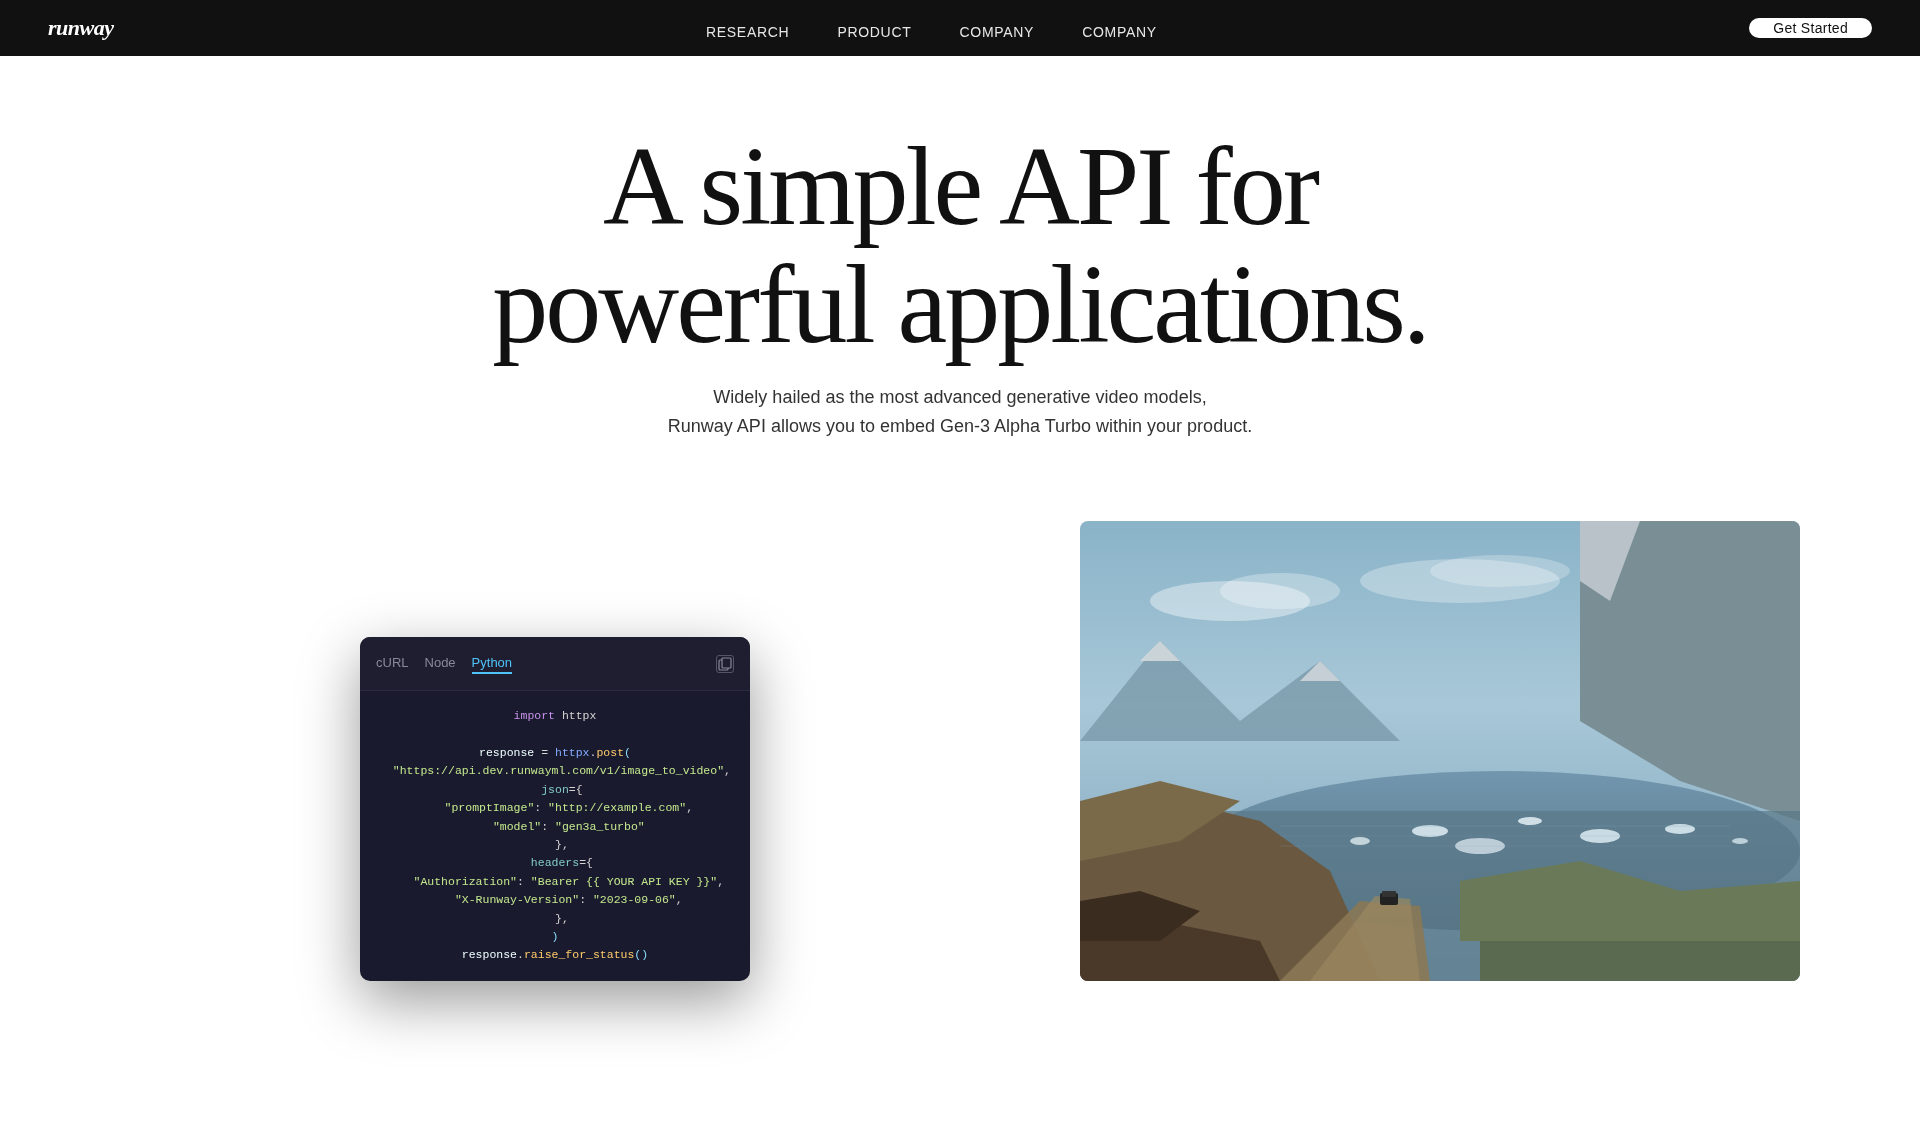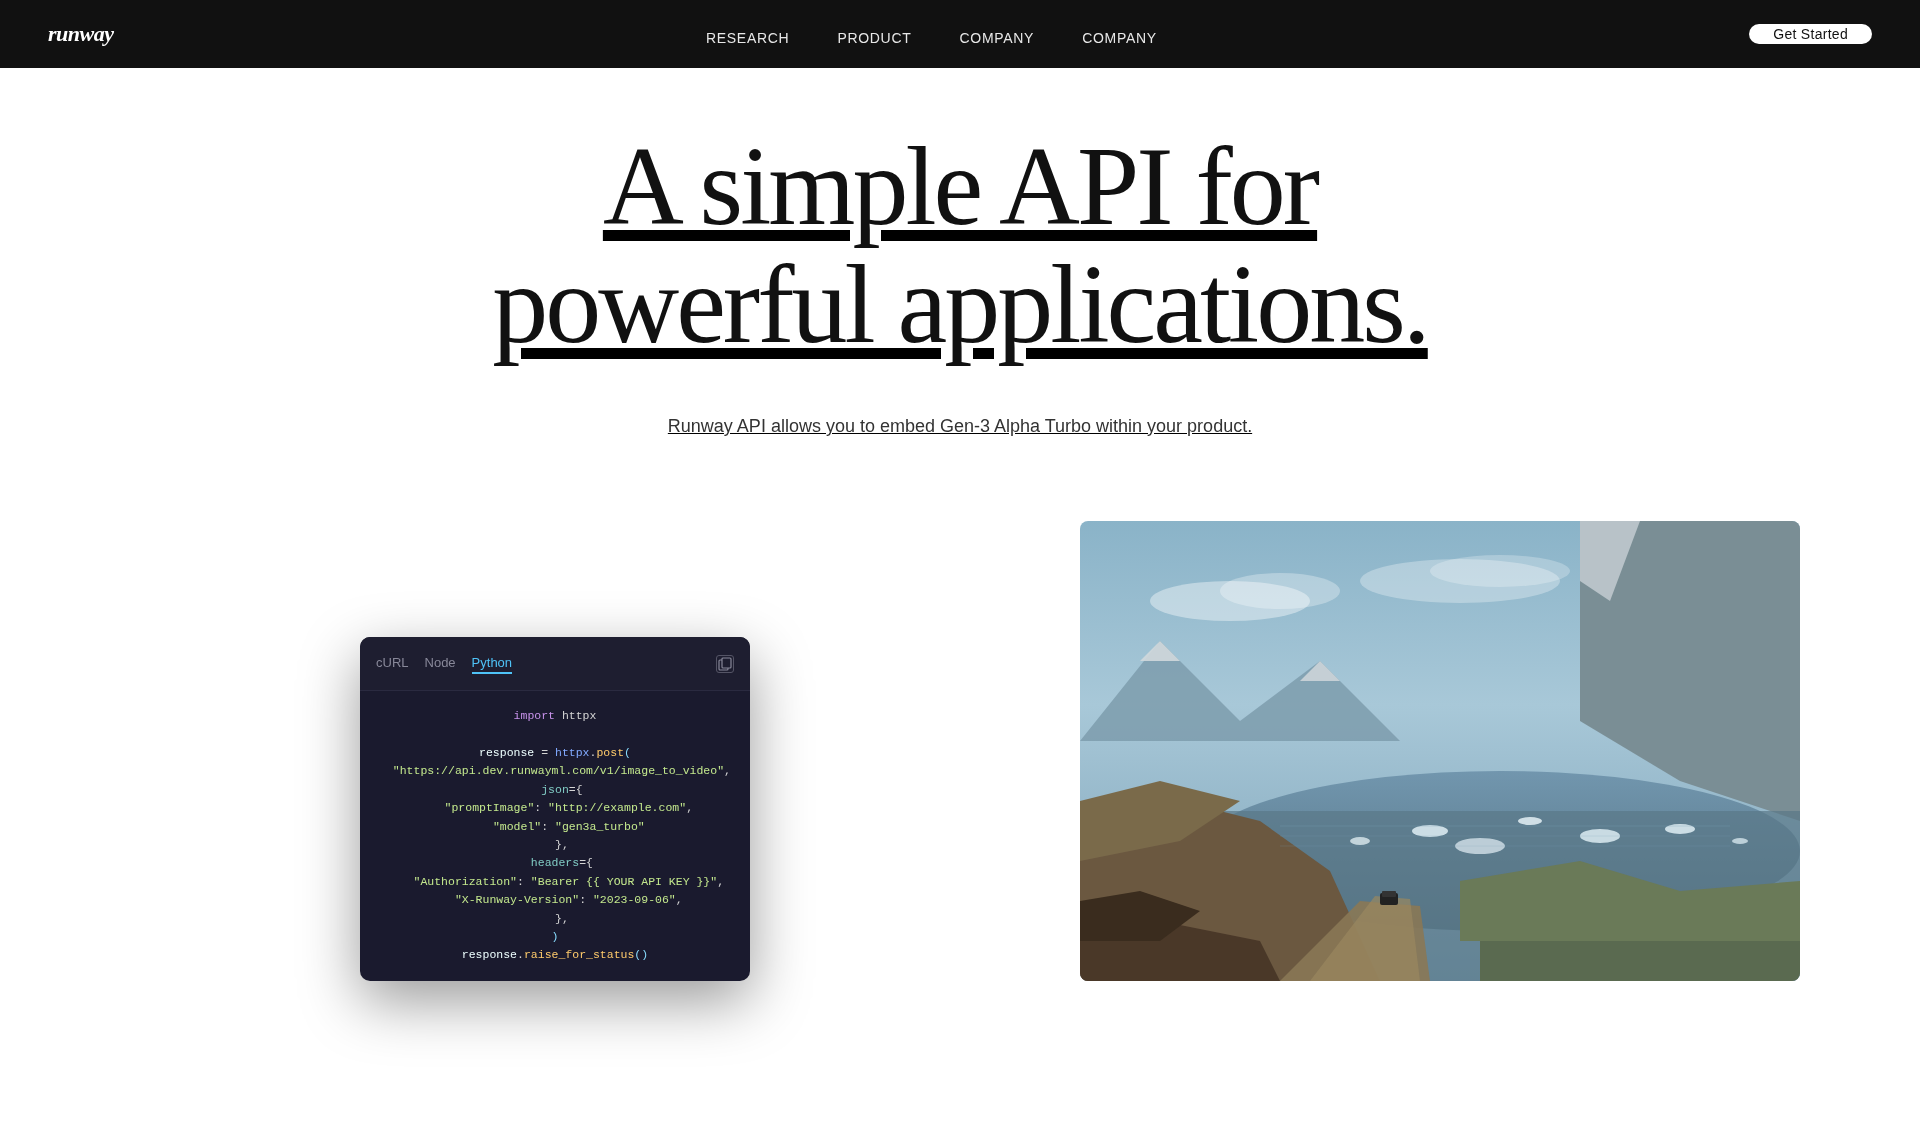--- a/index.html
+++ b/index.html
@@ -12,21 +12,21 @@
       font-family: -apple-system, BlinkMacSystemFont, 'Segoe UI', sans-serif;
       background: #ffffff;
       width: 1920px;
       min-height: 1146px;
       overflow-x: hidden;
     }
 
     
     .navbar {
       background: #111111;
-      height: 68px;
+      height: 56px;
       display: flex;
       align-items: center;
       justify-content: space-between;
       padding: 0 48px;
       position: fixed;
       top: 0;
       left: 0;
       right: 0;
       z-index: 100;
     }
@@ -70,21 +70,20 @@
       font-weight: 500;
       cursor: pointer;
       letter-spacing: 0.02em;
     }
 
     
     .hero {
       padding-top: 68px;
       background: #ffffff;
       text-align: center;
-      text-decoration: underline;
     }
 
     .hero-title-container {
       padding: 60px 0 20px;
     }
 
     .hero-title {
       font-family: 'Georgia', 'Times New Roman', serif;
       font-size: 112px;
       font-weight: 400;
@@ -219,21 +218,21 @@
   <button class="get-started-btn">Get Started</button>
 </nav>
 
 <section class="hero">
   <div class="hero-title-container">
     <h1 class="hero-title">
       <span>A simple API for</span><br>
       <span>powerful applications.</span>
     </h1>
     <p class="hero-subtitle">
-      <br>
+      <span>Widely hailed as the most advanced generative video models,</span><br>
       <span>Runway API allows you to embed Gen-3 Alpha Turbo within your product.</span>
     </p>
   </div>
 
   <div class="media-section">
 
     <div class="landscape-image">
       <svg class="landscape-svg" viewBox="0 0 720 460" xmlns="http://www.w3.org/2000/svg" preserveAspectRatio="xMidYMid slice">
 
         <defs>

